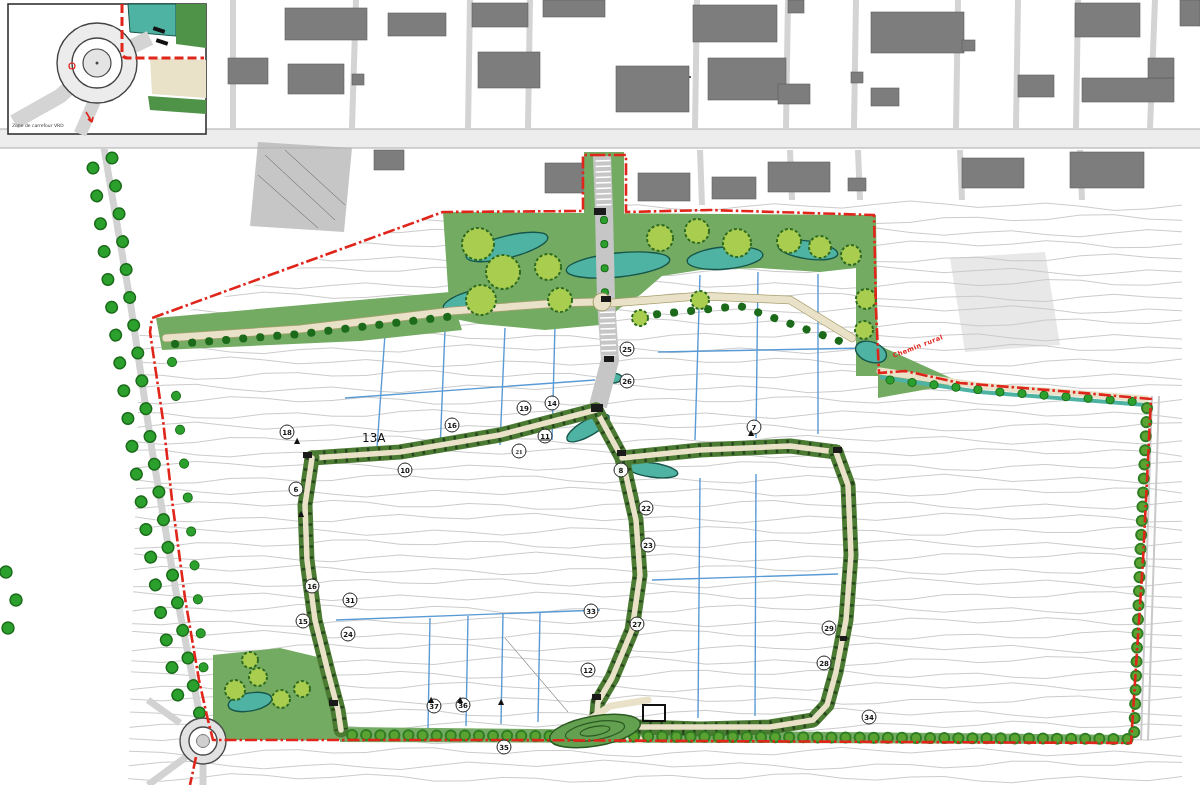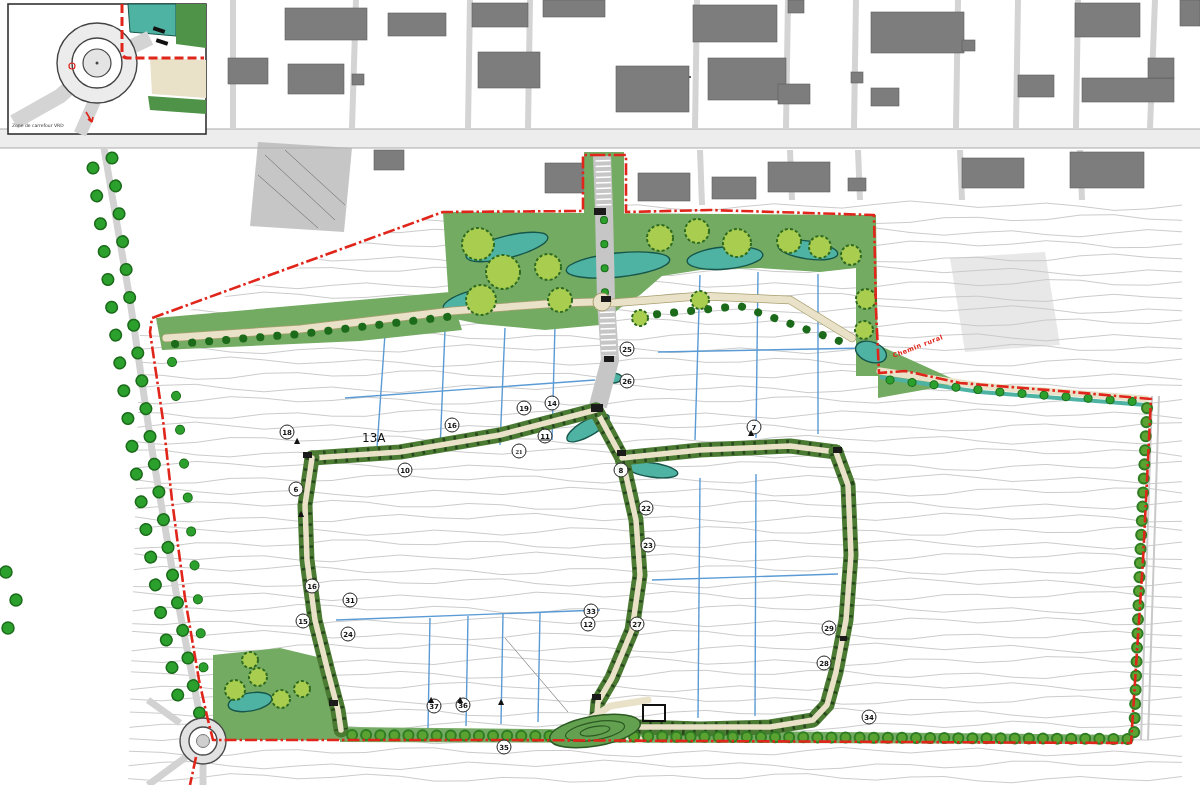--- a/index.html
+++ b/index.html
@@ -385,21 +385,21 @@
       <div class="marker" style="left: 305px; top: 586px; margin-left: 7px;">16</div>
       <div class="marker" style="left: 303px; top: 621px;">15</div>
       <div class="marker" style="left: 350px; top: 600px;">31</div>
       <div class="marker" style="left: 348px; top: 634px;">24</div>
       <div class="marker" style="left: 754px; top: 427px;">7</div>
       <div class="marker" style="left: 621px; top: 470px;">8</div>
       <div class="marker" style="left: 646px; top: 508px;">22</div>
       <div class="marker" style="left: 648px; top: 545px;">23</div>
       <div class="marker" style="left: 591px; top: 611px;">33</div>
       <div class="marker" style="left: 637px; top: 624px;">27</div>
-      <div class="marker" style="left: 588px; top: 624px;">12</div>
+      <div class="marker" style="left: 588px; top: 670px;">12</div>
       <div class="marker" style="left: 829px; top: 628px;">29</div>
       <div class="marker" style="left: 824px; top: 663px;">28</div>
       <div class="marker" style="left: 869px; top: 717px;">34</div>
       <div class="marker" style="left: 434px; top: 706px;">37</div>
       <div class="marker" style="left: 463px; top: 705px;">36</div>
       <div class="marker" style="left: 504px; top: 706px; margin-top: 41px;">35</div>
       <div class="tri" style="left: 297px; top: 441px;">▲</div>
       <div class="tri" style="left: 301px; top: 514px;">▲</div>
       <div class="tri" style="left: 431px; top: 700px;">▲</div>
       <div class="tri" style="left: 460px; top: 700px;">▲</div>

